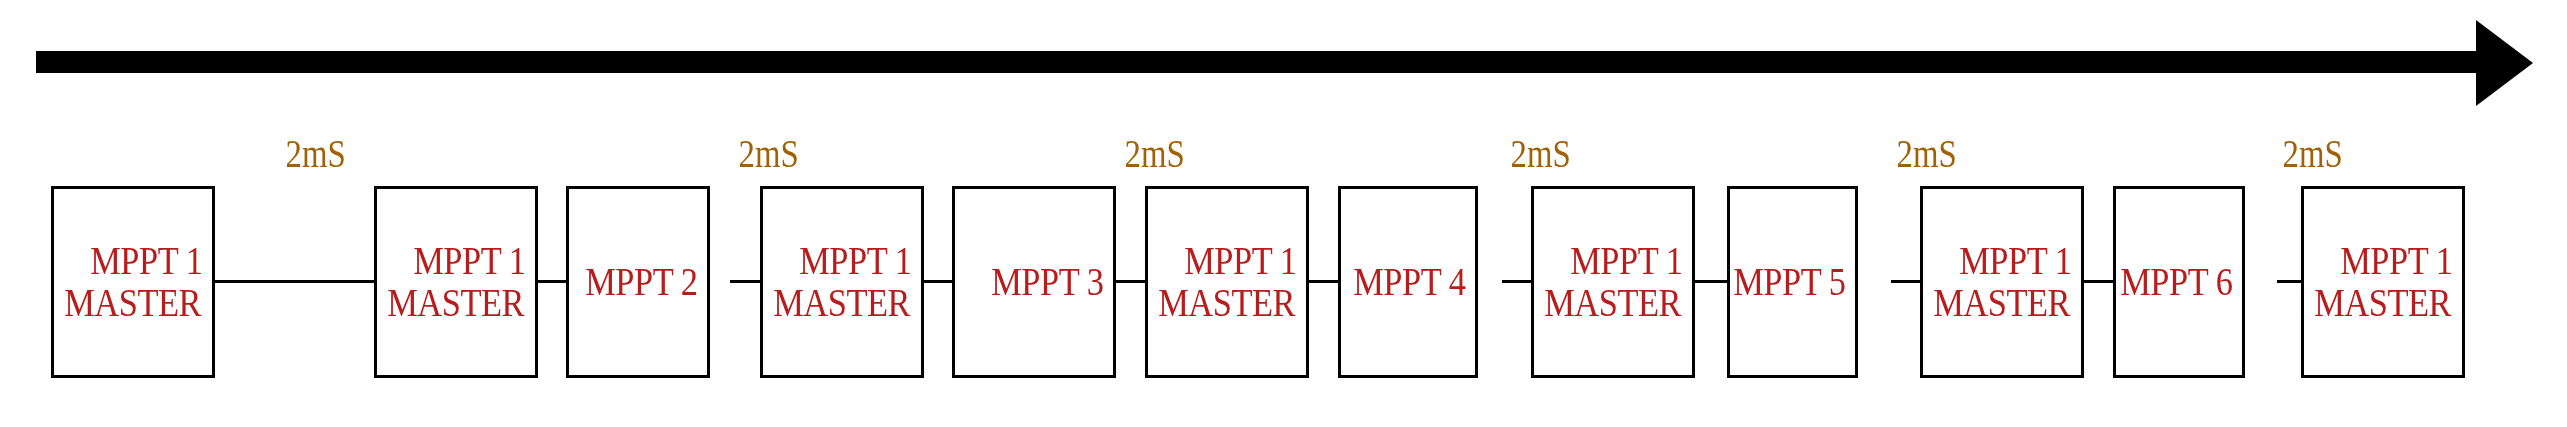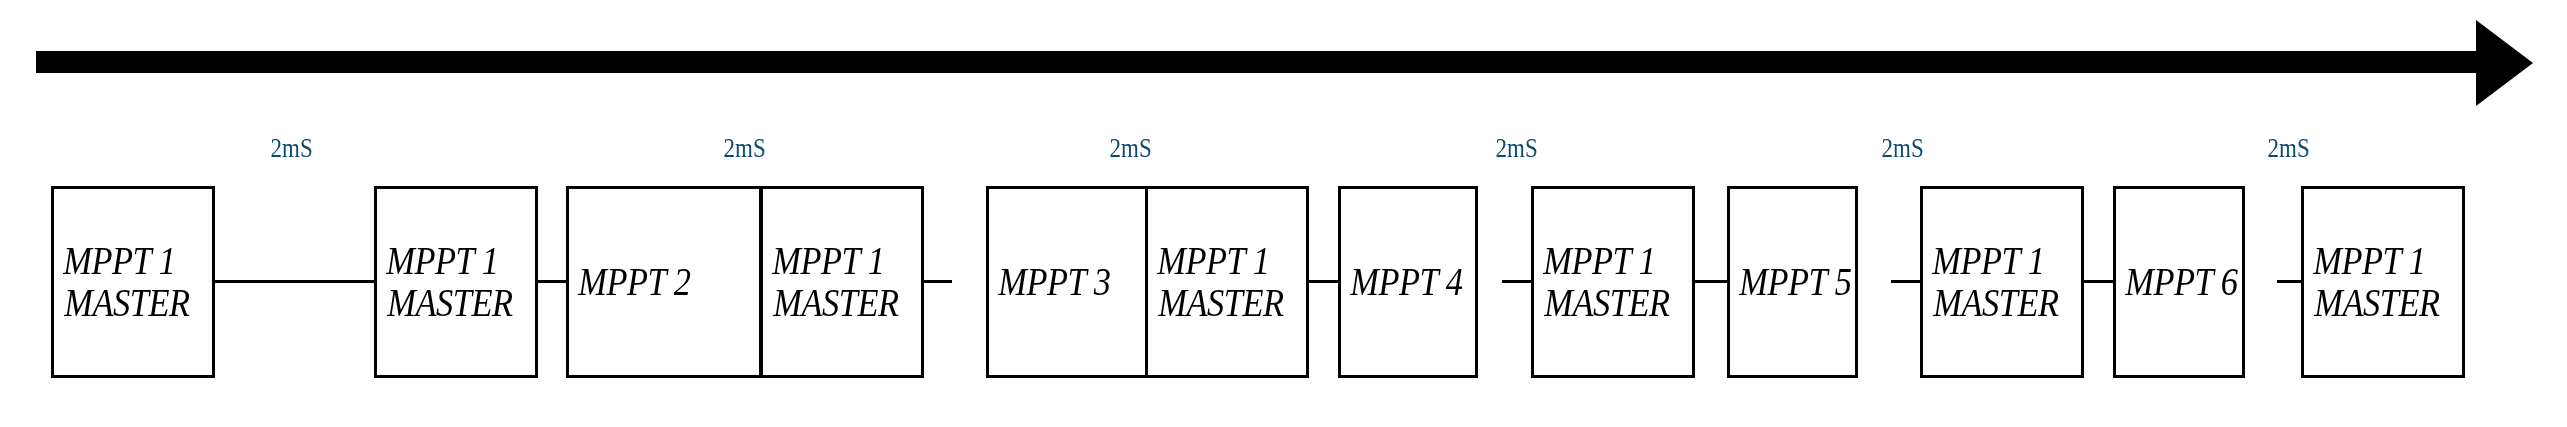--- a/index.html
+++ b/index.html
@@ -31,51 +31,50 @@
   
   .seq-box {
     position: absolute;
     top: 186px;
     height: 192px;
     box-sizing: border-box;
     border: 3px solid #000000;
     background: #ffffff;
     display: flex;
     flex-direction: column;
-    align-items: flex-start;
+    align-items: flex-end;
     justify-content: center;
     line-height: 1.06;
-    color: #000000;
+    color: #b91c1c;
     font-size: 40px;
     font-family: "Liberation Serif", "DejaVu Serif", serif;
     font-stretch: condensed;
     letter-spacing: -0.5px;
     white-space: nowrap;
-    font-style: italic;
   }
   .seq-box .line {
     display: block;
     transform: scaleX(0.86);
   }
 
   
   .connector {
     position: absolute;
     top: 280px;
     height: 3px;
     background: #000000;
   }
 
   
   .gap-label {
     position: absolute;
     top: 134px;
-    text-align: center;
-    font-size: 28px;
-    color: #0c4a6e;
+    text-align: right;
+    font-size: 40px;
+    color: #a16207;
     font-family: "Liberation Serif", "DejaVu Serif", serif;
     line-height: 1;
     white-space: nowrap;
   }
   .gap-label span {
     display: inline-block;
     transform: scaleX(0.82);
   }
 </style>
 </head>
@@ -106,28 +105,28 @@
 
   <div id="boxes">
       <div class="seq-box" style="left: 51px; width: 164px;">
         <span class="line">MPPT 1</span>
         <span class="line">MASTER</span>
       </div>
       <div class="seq-box" style="left: 374px; width: 164px;">
         <span class="line">MPPT 1</span>
         <span class="line">MASTER</span>
       </div>
-      <div class="seq-box" style="left: 566px; width: 196px;">
+      <div class="seq-box" style="left: 566px; width: 144px;">
         <span class="line">MPPT 2</span>
       </div>
       <div class="seq-box" style="left: 760px; width: 164px;">
         <span class="line">MPPT 1</span>
         <span class="line">MASTER</span>
       </div>
-      <div class="seq-box" style="left: 952px; width: 164px; margin-left: 34px;">
+      <div class="seq-box" style="left: 952px; width: 164px;">
         <span class="line">MPPT 3</span>
       </div>
       <div class="seq-box" style="left: 1145px; width: 164px;">
         <span class="line">MPPT 1</span>
         <span class="line">MASTER</span>
       </div>
       <div class="seq-box" style="left: 1338px; width: 140px;">
         <span class="line">MPPT 4</span>
       </div>
       <div class="seq-box" style="left: 1531px; width: 164px;">

